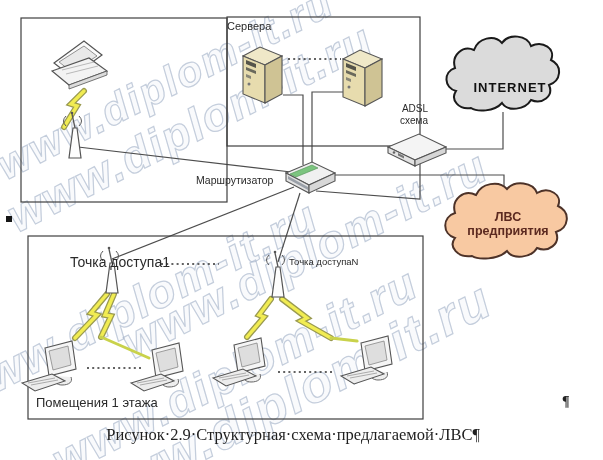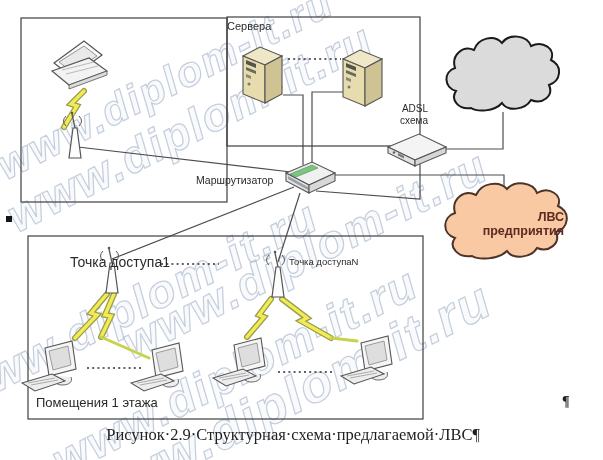--- a/index.html
+++ b/index.html
@@ -29,21 +29,21 @@
   .label { position:absolute; color:#2a2a2a; line-height:1.15; }
   .lbl-servers   { left:227px; top:20px;  width:193px; text-align:left; font-size:11px; }
   .lbl-adsl      { left:382px; top:103px; width:46px;  text-align:right; font-size:10px; }
   .lbl-router    { left:196px; top:174px; font-size:10.5px; }
   .lbl-floor2    { left:30px;  top:183px; font-size:11px; }
   .lbl-ap1       { left:70px;  top:254px; font-size:14px; }
   .lbl-apn       { left:289px; top:257px; font-size:9.5px; }
   .lbl-floor1    { left:36px;  top:396px; font-size:13px; }
   .lbl-internet  { left:460px; top:81px;  width:100px; text-align:center;
                    font-size:13px; font-weight:700; letter-spacing:1px; color:#111; }
-  .lbl-lan       { left:452px; top:210px; width:112px; text-align:right;
+  .lbl-lan       { left:452px; top:210px; width:112px; text-align:center;
                    font-size:12.5px; font-weight:700; color:#5c2a20; line-height:14px; }
   
   .caption {
     position:absolute; left:0; top:425px; width:480px; text-align:right;
     font-family:"Liberation Serif", serif; font-size:16.5px; color:#1f1f1f;
   }
   .stray-pilcrow {
     position:absolute; left:562px; top:394px;
     font-family:"Liberation Serif", serif; font-size:14px; font-weight:700; color:#222;
   }
@@ -185,20 +185,21 @@
 
   <div class="label lbl-servers">Сервера</div>
   <div class="label lbl-adsl">
     <div>ADSL</div>
     <div>схема</div>
   </div>
   <div class="label lbl-router">Маршрутизатор</div>
   <div class="label lbl-ap1">Точка доступа1</div>
   <div class="label lbl-apn">Точка доступаN</div>
   <div class="label lbl-floor1">Помещения 1 этажа</div>
+  <div class="label lbl-internet">INTERNET</div>
   <div class="label lbl-lan">
     <div>ЛВС</div>
     <div>предприятия</div>
   </div>
 
   <div class="anchor-square"></div>
   <div class="stray-pilcrow">¶</div>
   <div class="caption">
     <span>Рисунок·2.9·Структурная·схема·предлагаемой·ЛВС</span><span>¶</span>
   </div>

